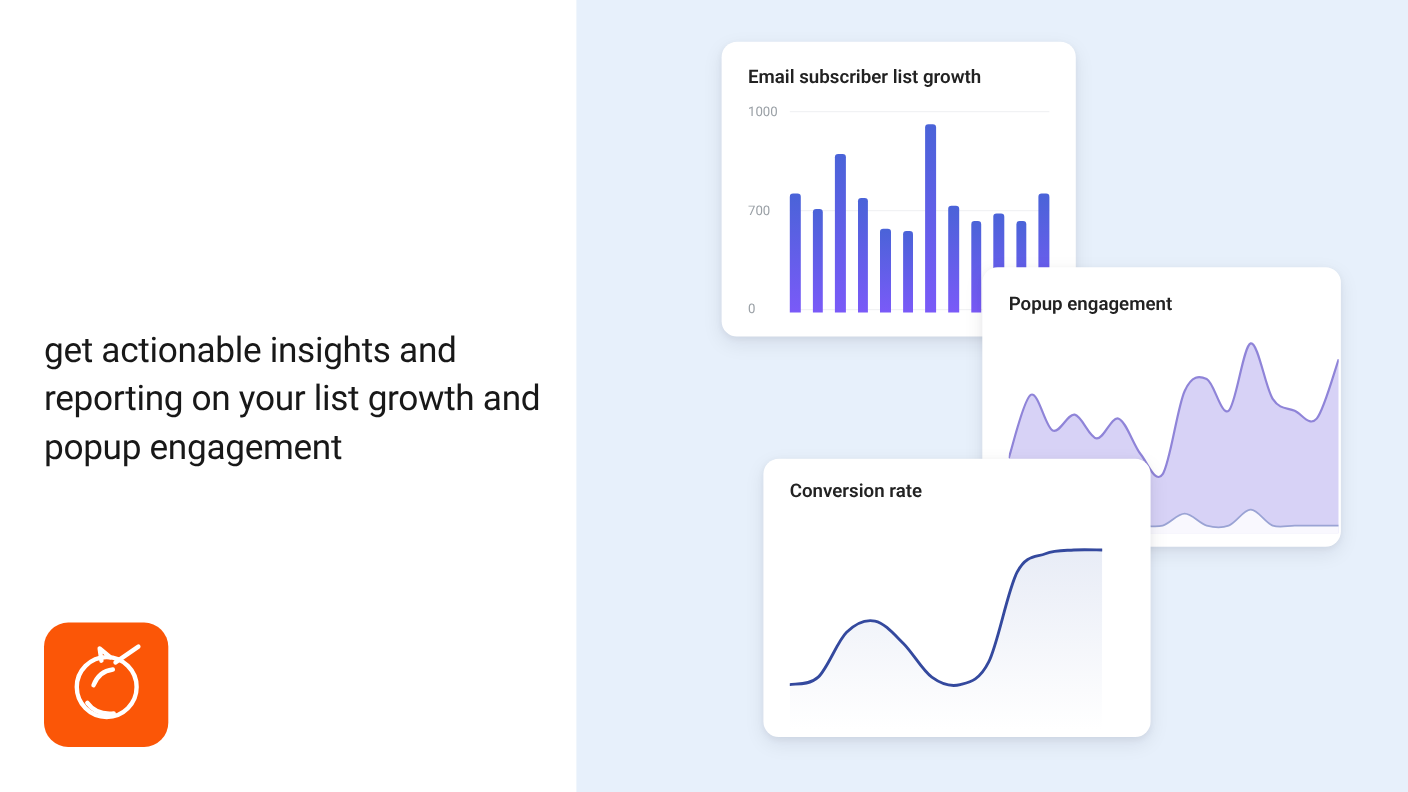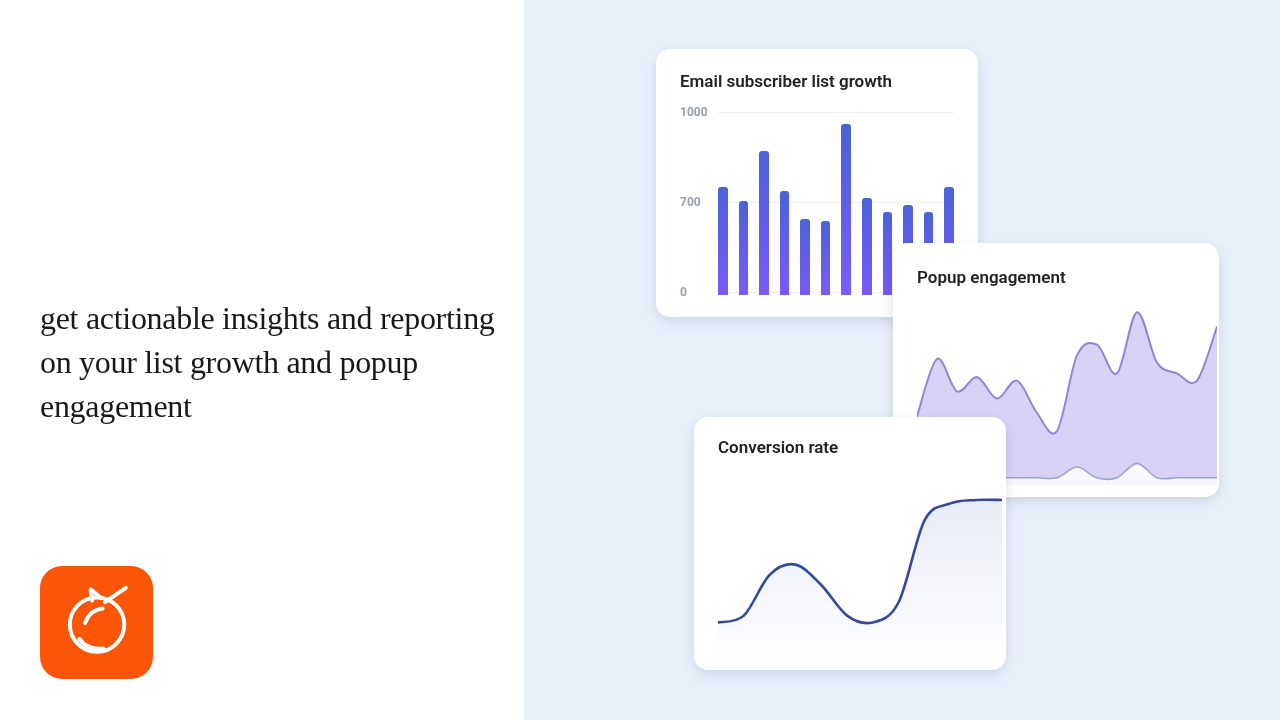--- a/index.html
+++ b/index.html
@@ -10,21 +10,20 @@
   .headline {
     position: absolute;
     top: 296px;
     left: 40px;
     width: 460px;
     font-size: 32px;
     line-height: 1.38;
     font-weight: 400;
     color: #181818;
     letter-spacing: -0.3px;
-    font-family: Liberation Serif, serif;
   }
   .logo {
     position: absolute;
     left: 40px;
     bottom: 41px;
     width: 113px;
     height: 113px;
     border-radius: 22px;
     background: #fb5607;
     display: flex;
@@ -33,33 +32,33 @@
   }
   .card {
     position: absolute;
     background: #ffffff;
     border-radius: 14px;
     box-shadow: 0 6px 18px rgba(0,0,40,0.08), 0 2px 6px rgba(0,0,40,0.05);
   }
   .card-title { font-size: 17px; font-weight: 600; color: #222; }
 
   
-  .card-a { left: 132px; top: 49px; width: 322px; height: 268px; padding: 22px 24px 20px 24px; }
+  .card-a { left: 132px; top: 38px; width: 322px; height: 268px; padding: 22px 24px 20px 24px; }
   .bar-area { position: relative; height: 196px; margin-top: 18px; margin-left: 38px; }
-  .ytick { position: absolute; left: -38px; font-size: 12px; color: #9aa0a6; transform: translateY(-50%); font-weight: bold; }
+  .ytick { position: absolute; left: -38px; font-size: 12px; color: #9aa0a6; transform: translateY(-50%); }
   .gridline { position: absolute; left: 0; right: 0; height: 1px; background: #f0f1f3; }
   .bars { position: absolute; left: 0; right: 0; bottom: 10px; height: 183px; display: flex; align-items: flex-end; gap: 11px; }
   .bar { width: 14px; border-radius: 3px 3px 0 0; background: linear-gradient(180deg, #4a63d8 0%, #7a5af8 100%); }
 
   
   .card-b { left: 369px; top: 243px; width: 326px; height: 254px; padding: 24px 0 12px 24px; overflow: hidden; }
   .area-wrap { margin-top: 18px; width: 300px; height: 180px; position: relative; }
 
   
-  .card-c { left: 170px; top: 417px; width: 312px; height: 253px; padding: 20px 0 0 24px; overflow: hidden; }
+  .card-c { left: 170px; top: 417px; width: 352px; height: 253px; padding: 20px 0 0 24px; overflow: hidden; }
   .line-wrap { margin-top: 6px; width: 284px; height: 200px; position: relative; }
 
 </style>
 </head>
 <body>
 
 <div class="left">
   <h1 class="headline">get actionable insights and reporting on your list growth and popup engagement</h1>
   <div class="logo">
     <svg width="80" height="80" viewBox="0 0 100 100" fill="none" stroke="#ffffff" stroke-width="5" stroke-linecap="round" stroke-linejoin="round">

